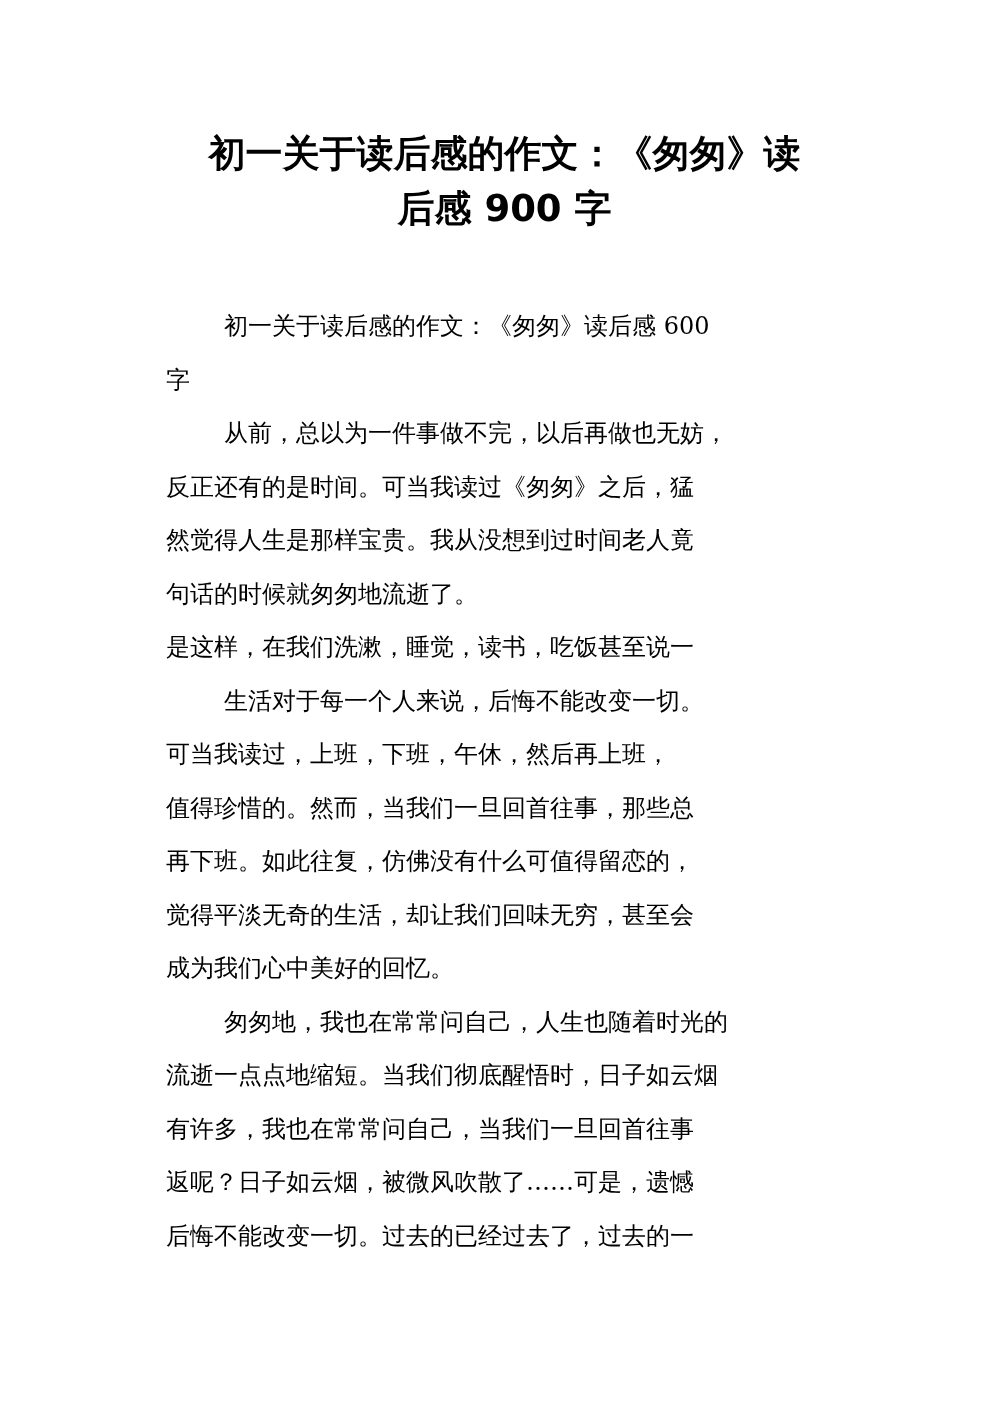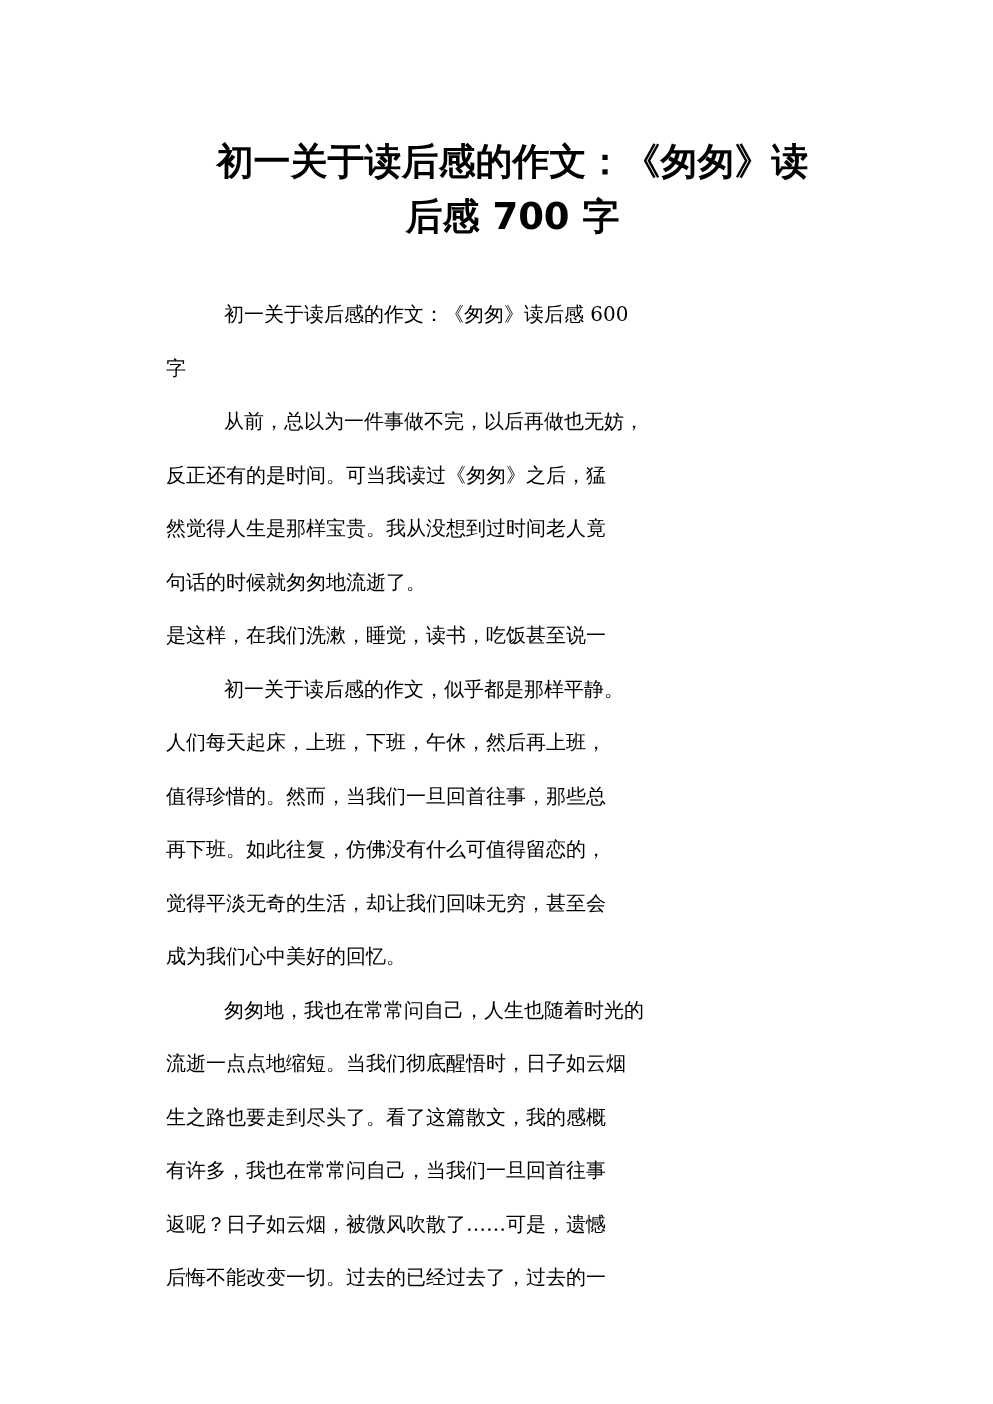--- a/index.html
+++ b/index.html
@@ -34,58 +34,57 @@
       line-height: 55px;
       letter-spacing: 0px;
     }
     .title-line {
       display: block;
       white-space: nowrap;
     }
     .body {
       position: absolute;
       left: 166px;
-      top: 288px;
+      top: 300px;
       width: 680px;
       font-family: "DejaVu Serif", serif;
-      font-size: 20px;
+      font-size: 24px;
       line-height: 53.5px;
     }
     .line {
       display: block;
       white-space: nowrap;
       height: 53.5px;
     }
     .line.indent {
       padding-left: 58px;
     }
   </style>
 </head>
 <body>
 
 <div class="page">
-  <h1 class="title" style="margin:16px;">
+  <h1 class="title" style="margin:8px;">
     <span class="title-line">初一关于读后感的作文：《匆匆》读</span>
-    <span class="title-line">后感 700 字</span>
+    <span class="title-line">后感 900 字</span>
   </h1>
 
   <div class="body">
     <span class="line indent">初一关于读后感的作文：《匆匆》读后感 600</span>
     <span class="line">字</span>
     <span class="line indent">从前，总以为一件事做不完，以后再做也无妨，</span>
     <span class="line">反正还有的是时间。可当我读过《匆匆》之后，猛</span>
     <span class="line">然觉得人生是那样宝贵。我从没想到过时间老人竟</span>
     <span class="line">句话的时候就匆匆地流逝了。</span>
     <span class="line">是这样，在我们洗漱，睡觉，读书，吃饭甚至说一</span>
-    <span class="line indent">初一关于读后感的作文，似乎都是那样平静。</span>
-    <span class="line">人们每天起床，上班，下班，午休，然后再上班，</span>
+    <span class="line indent">生活对于每一个人来说，后悔不能改变一切。</span>
+    <span class="line">可当我读过，上班，下班，午休，然后再上班，</span>
     <span class="line">值得珍惜的。然而，当我们一旦回首往事，那些总</span>
     <span class="line">再下班。如此往复，仿佛没有什么可值得留恋的，</span>
     <span class="line">觉得平淡无奇的生活，却让我们回味无穷，甚至会</span>
     <span class="line">成为我们心中美好的回忆。</span>
     <span class="line indent">匆匆地，我也在常常问自己，人生也随着时光的</span>
     <span class="line">流逝一点点地缩短。当我们彻底醒悟时，日子如云烟</span>
-    <span class="line">生之路也要走到尽头了。看了这篇散文，我的感概</span>
     <span class="line">有许多，我也在常常问自己，当我们一旦回首往事</span>
     <span class="line">返呢？日子如云烟，被微风吹散了……可是，遗憾</span>
     <span class="line">后悔不能改变一切。过去的已经过去了，过去的一</span>
   </div>
 </div>
 
 </body></html>

